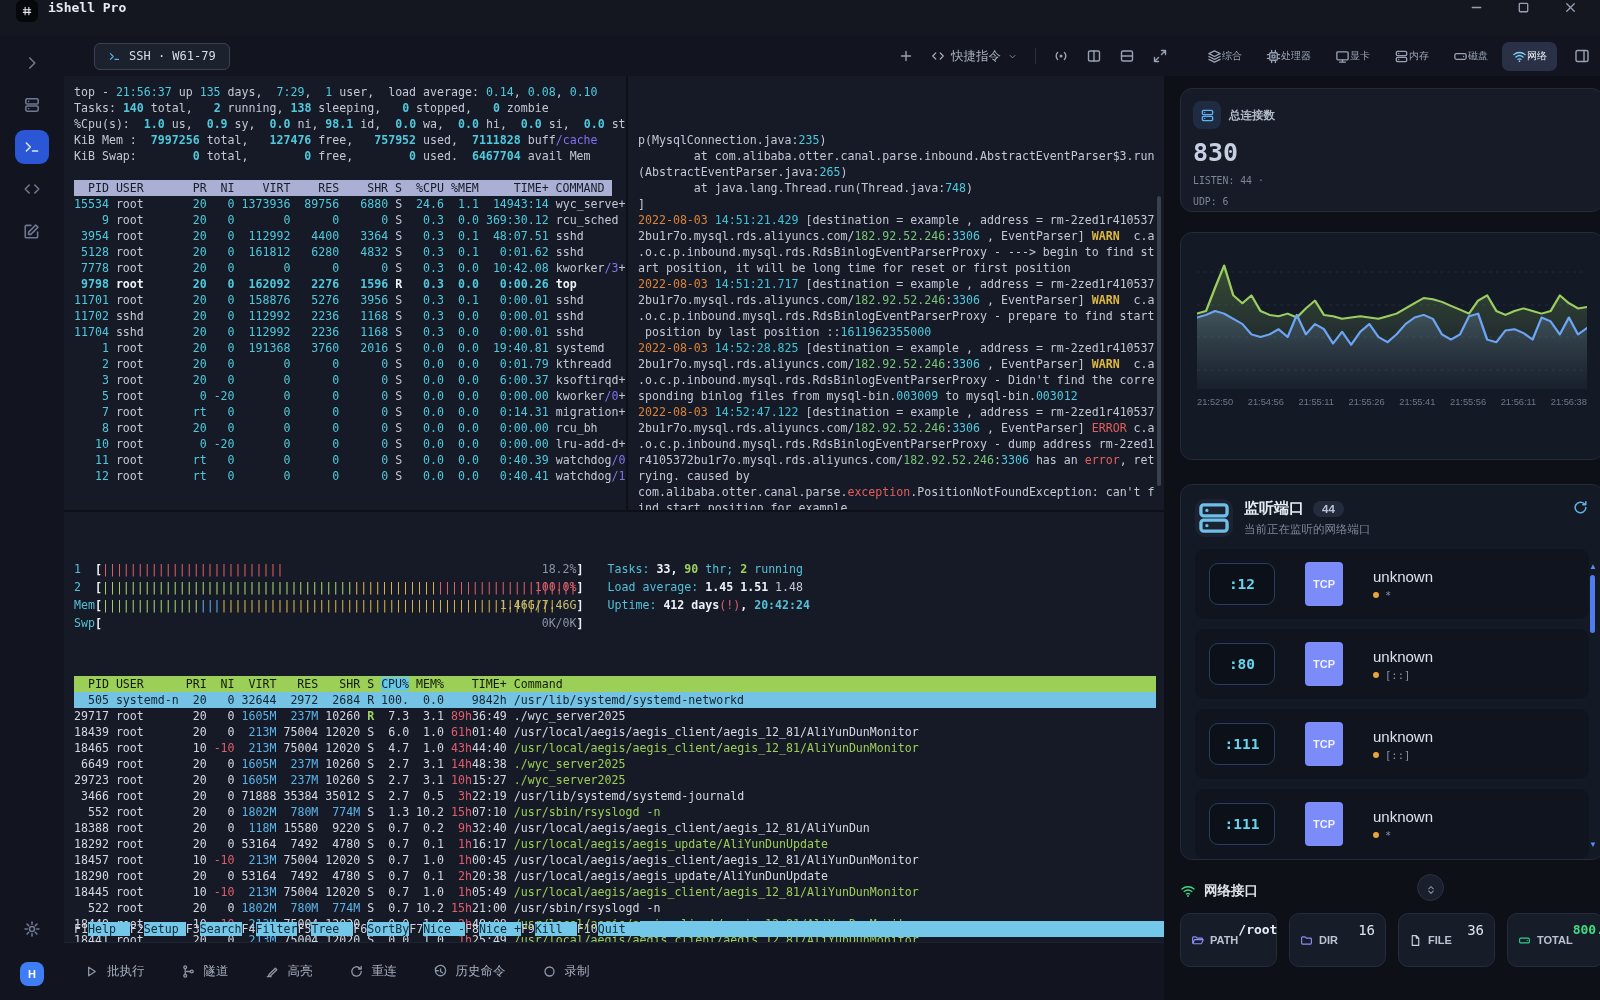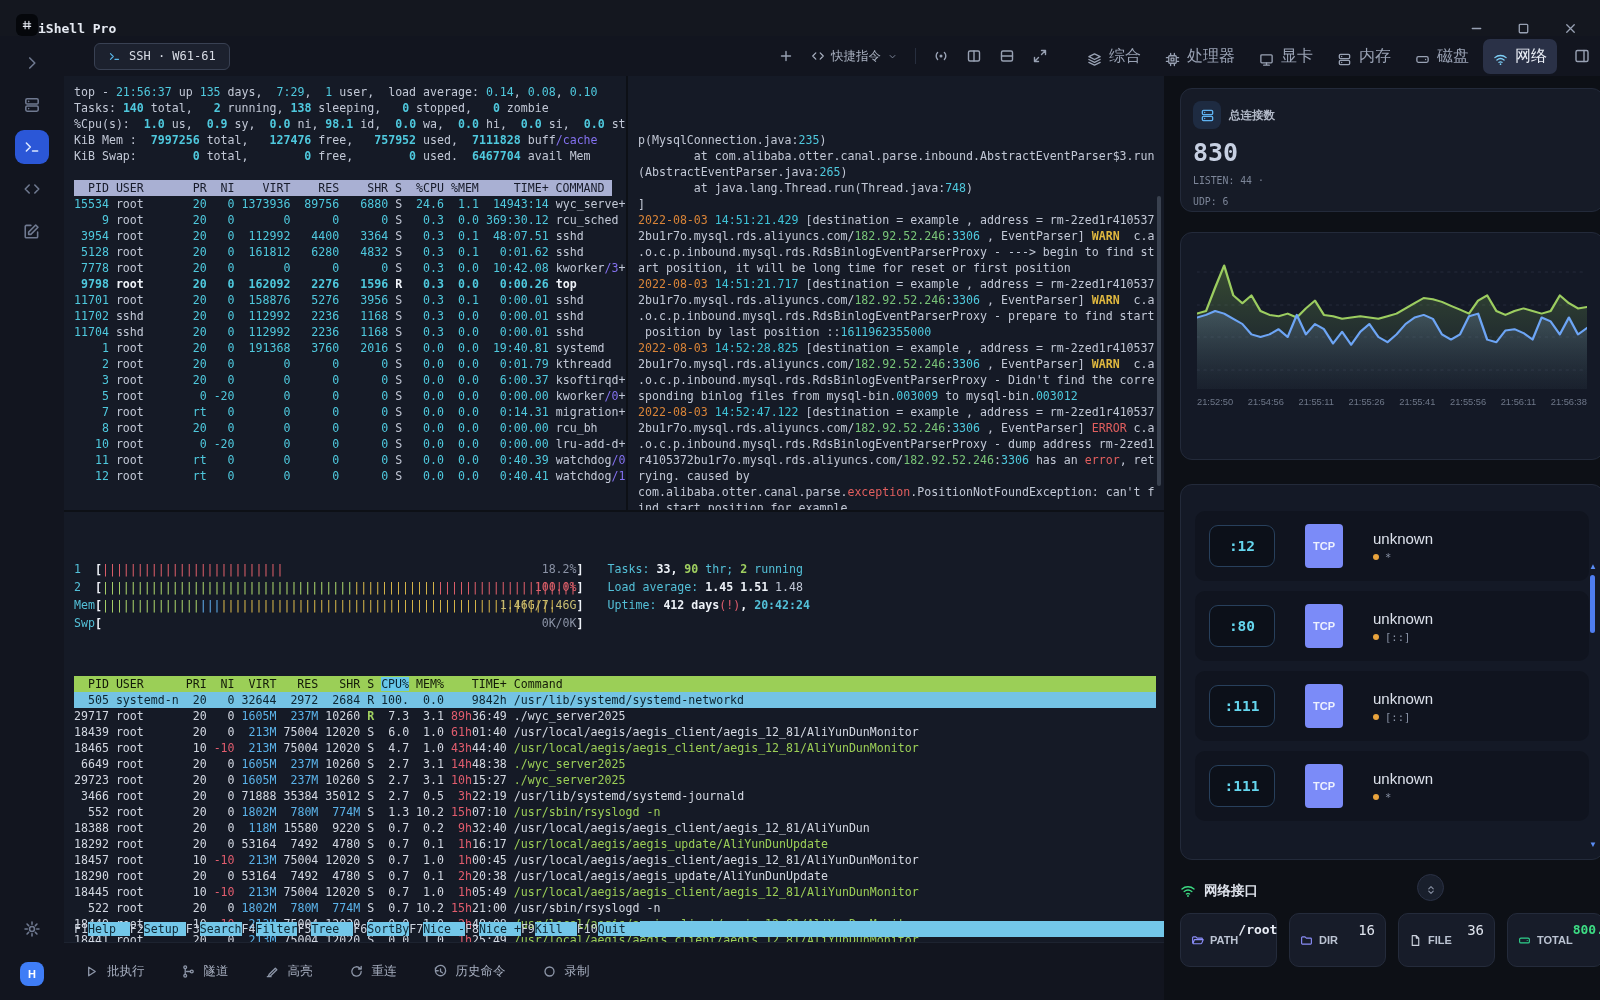--- a/index.html
+++ b/index.html
@@ -1,21 +1,21 @@
 <!DOCTYPE html>
 <html><head>
 <meta charset="utf-8">
 <style>
   *{margin:0;padding:0;box-sizing:border-box}
   html,body{width:1600px;height:1000px;overflow:hidden}
   body{background:#0d1016;font-family:"Liberation Sans",sans-serif;color:#c7cdd9;position:relative}
   svg{fill:none;stroke:currentColor;stroke-width:1.4;stroke-linecap:round;stroke-linejoin:round;width:100%;height:100%}
 
   
-  .titlebar{height:36px;background:#14171f;display:flex;align-items:flex-end;padding:0 16px;}
+  .titlebar{height:36px;background:#14171f;display:flex;align-items:flex-start;padding:0 16px;gap:10px}
   .logo{width:22px;height:22px;border-radius:6px;background:#05070b;color:#e8ecf5;display:flex;align-items:center;justify-content:center;flex:none}
   .logo svg{width:12px;height:12px}
   .apptitle{font-family:"DejaVu Sans Mono",monospace;font-size:13px;font-weight:700;color:#e6eaf2}
   .wctrl{margin-left:auto;display:flex;gap:32px;padding-right:6px;color:#98a1b3}
   .wctrl .ic{width:15px;height:15px}
 
   .app{position:absolute;top:36px;left:0;right:0;bottom:0;display:flex}
 
   
   .sidebar{width:64px;background:#12151f;display:flex;flex-direction:column;align-items:center;padding:18px 0 14px;gap:24px;flex:none}
@@ -31,21 +31,21 @@
   .tabbar{height:40px;background:#12151f;display:flex;align-items:center;padding:0 10px 0 30px;flex:none}
   .tab{height:27px;display:flex;align-items:center;gap:8px;padding:0 13px;background:#1c212e;border:1px solid #394153;border-radius:6px;font-family:"DejaVu Sans Mono",monospace;font-size:12px;color:#d9dde6}
   .tab .ic{width:13px;height:13px;color:#59b7e8}
   .tbright{margin-left:auto;display:flex;align-items:center;gap:17px;color:#98a1b3}
   .tbright .ic{width:16px;height:16px}
   .qc{display:flex;align-items:center;gap:6px;font-size:12.5px;color:#aab2c2}
   .qc .ic{width:14px;height:14px}
   .qc .caret{width:11px;height:11px;color:#7c8598}
   .vdiv{width:1px;height:16px;background:#272e3e}
   .nav{display:flex;align-items:center;gap:4px;margin-left:12px}
-  .navitem{display:flex;align-items:flex-end;gap:7px;padding:7px 10px;border-radius:7px;font-size:16px;color:#99a2b4;white-space:nowrap}
+  .navitem{display:flex;align-items:center;padding:7px 10px;border-radius:7px;font-size:10px;color:#99a2b4;white-space:nowrap}
   .navitem .ic{width:15px;height:15px}
   .navitem.active{background:#2a3147;color:#e9edf5}
   .navitem.active .ic{color:#7ed0f7}
 
   .content{flex:1;display:flex;min-height:0}
   .center{width:1100px;display:flex;flex-direction:column;min-width:0;flex:none}
 
   
   .term{font-family:"DejaVu Sans Mono",monospace;font-size:11.6px;line-height:16px;white-space:pre}
   .line{height:16px;white-space:pre}
@@ -218,21 +218,21 @@
       </span>
     <span class="avatar">H</span>
   </aside>
 
   <div class="main">
     <div class="tabbar">
       <div class="tab">
         <span class="ic"><svg viewBox="0 0 16 16">
               <path d="M3 4.5 6.5 8 3 11.5M8.5 11.5H13"></path>
             </svg></span>
-        <span>SSH · W61-61</span>
+        <span>SSH · W61-79</span>
       </div>
       <div class="tbright">
         <span class="ic"><svg viewBox="0 0 16 16">
               <path d="M8 3.5v9M3.5 8h9"></path>
             </svg></span>
         <span class="qc">
           <span class="ic"><svg viewBox="0 0 16 16">
                 <path d="M5.5 4.5 2 8l3.5 3.5M10.5 4.5 14 8l-3.5 3.5"></path>
               </svg></span>
           <span>快捷指令</span>
@@ -416,20 +416,39 @@
               <span>21:55:11</span>
               <span>21:55:26</span>
               <span>21:55:41</span>
               <span>21:55:56</span>
               <span>21:56:11</span>
               <span>21:56:38</span>
             </div>
         </div>
 
         <div class="pcard">
+          <div class="phd">
+            <span class="ptile">
+                <svg viewBox="0 0 16 16">
+                  <rect x="2.5" y="2.5" width="11" height="4.6" rx="1.2"></rect>
+                  <rect x="2.5" y="8.9" width="11" height="4.6" rx="1.2"></rect>
+                  <path d="M5 4.8h.01M5 11.2h.01"></path>
+                </svg>
+              </span>
+            <div>
+              <div class="ptr">
+                <span class="ptitle">监听端口</span>
+                <span class="pbadge">44</span>
+              </div>
+              <div class="psub">当前正在监听的网络端口</div>
+            </div>
+            <span class="prefresh"><svg viewBox="0 0 16 16">
+                  <path d="M13 8a5 5 0 1 1-1.4-3.5M13 2.5v2.8h-2.8"></path>
+                </svg></span>
+          </div>
           <div class="plist" id="plist">
               <div class="prow">
                 <span class="pchip">:12</span>
                 <span class="pproto">TCP</span>
                 <div class="pinfo">
                   <div class="nm">unknown</div>
                   <div class="ad">
                     <span class="dot"></span>
                     <span>*</span>
                   </div>

